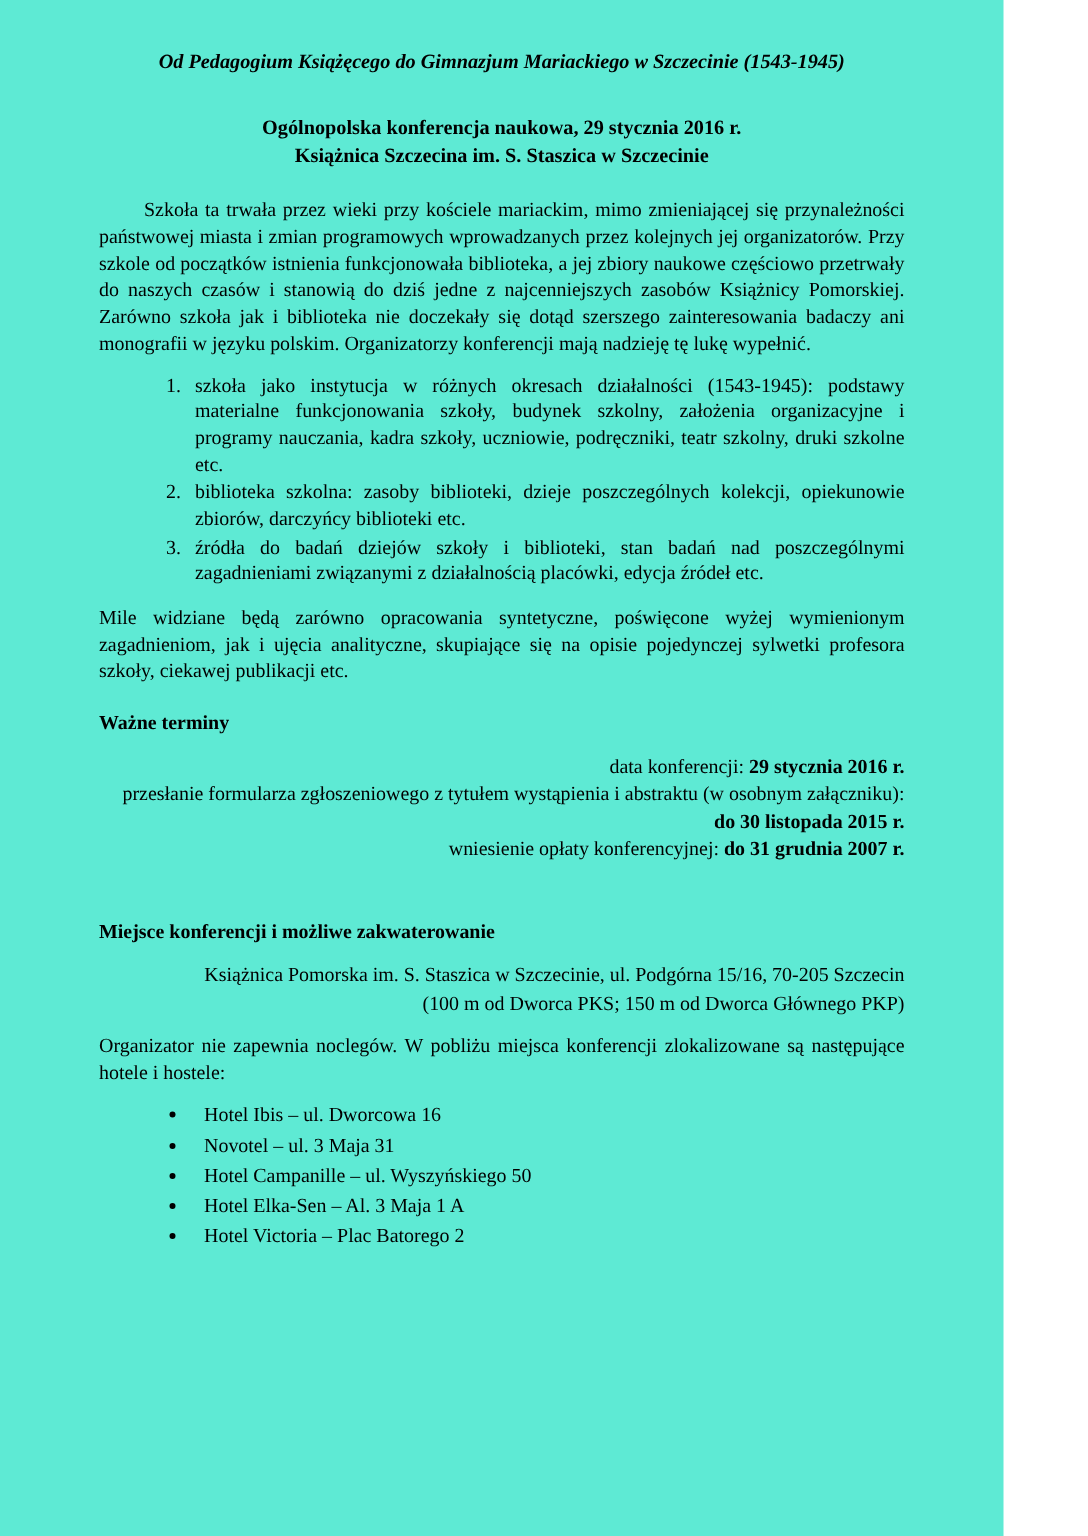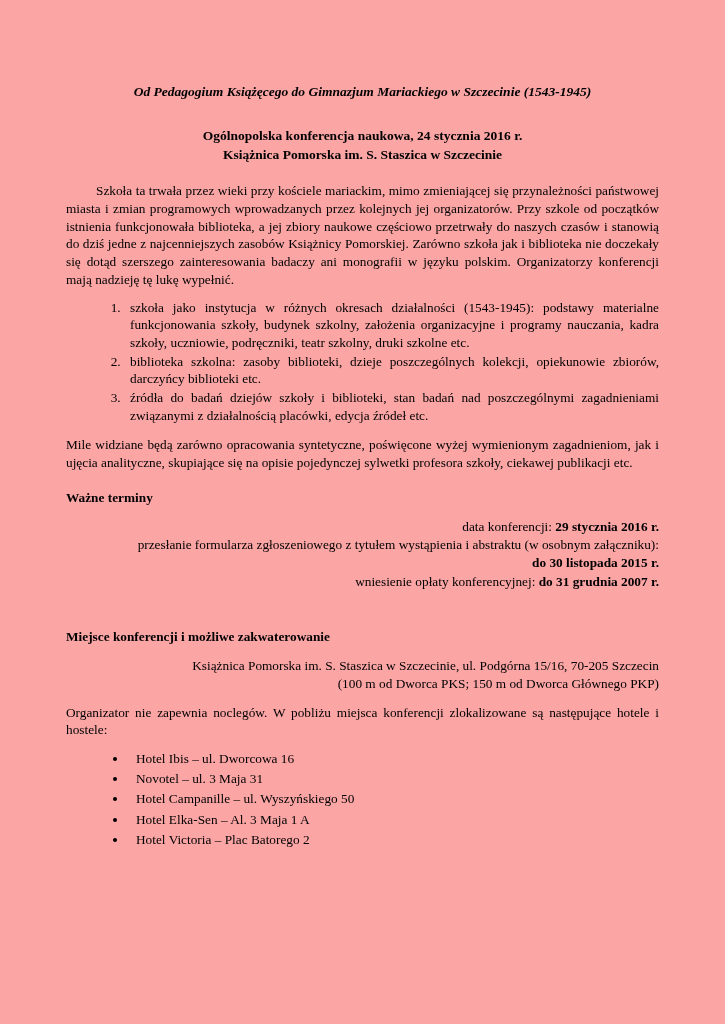--- a/index.html
+++ b/index.html
@@ -7,25 +7,25 @@
     padding: 0;
     background: #ffffff;
   }
   body {
     width: 725px;
     min-height: 1024px;
     font-family: "Liberation Serif", serif;
     color: #000000;
   }
   .page {
-    width: 725px;
+    width: 669px;
     min-height: 1024px;
     box-sizing: border-box;
-    padding: 83px 66px 40px 66px;
-    background: #fca5a5;
+    padding: 32px 66px 40px 66px;
+    background: #5eead4;
   }
   .title {
     text-align: center;
     font-weight: bold;
     font-style: italic;
     font-size: 13.5px;
     line-height: 1.35;
     margin: 0 0 26px 0;
   }
   .subtitle {
@@ -82,22 +82,22 @@
   b { font-weight: bold; }
 </style>
 </head>
 <body>
 
 <div class="page">
 
   <div class="title">Od Pedagogium Książęcego do Gimnazjum Mariackiego w Szczecinie (1543-1945)</div>
 
   <div class="subtitle">
-    <div>Ogólnopolska konferencja naukowa, 24 stycznia 2016 r.</div>
-    <div>Książnica Pomorska im. S. Staszica w Szczecinie</div>
+    <div>Ogólnopolska konferencja naukowa, 29 stycznia 2016 r.</div>
+    <div>Książnica Szczecina im. S. Staszica w Szczecinie</div>
   </div>
 
 
   <p class="body indent2">Szkoła ta trwała przez wieki przy kościele mariackim, mimo zmieniającej się przynależności państwowej miasta i zmian programowych wprowadzanych przez kolejnych jej organizatorów. Przy szkole od początków istnienia funkcjonowała biblioteka, a jej zbiory naukowe częściowo przetrwały do naszych czasów i stanowią do dziś jedne z najcenniejszych zasobów Książnicy Pomorskiej. Zarówno szkoła jak i biblioteka nie doczekały się dotąd szerszego zainteresowania badaczy ani monografii w języku polskim. Organizatorzy konferencji mają nadzieję tę lukę wypełnić.</p>
 
 
   <ol class="numlist">
     <li>szkoła jako instytucja w różnych okresach działalności (1543-1945): podstawy materialne funkcjonowania szkoły, budynek szkolny, założenia organizacyjne i programy nauczania, kadra szkoły, uczniowie, podręczniki, teatr szkolny, druki szkolne etc.</li>
     <li>biblioteka szkolna: zasoby biblioteki, dzieje poszczególnych kolekcji, opiekunowie zbiorów, darczyńcy biblioteki etc.</li>
     <li>źródła do badań dziejów szkoły i biblioteki, stan badań nad poszczególnymi zagadnieniami związanymi z działalnością placówki, edycja źródeł etc.</li>

